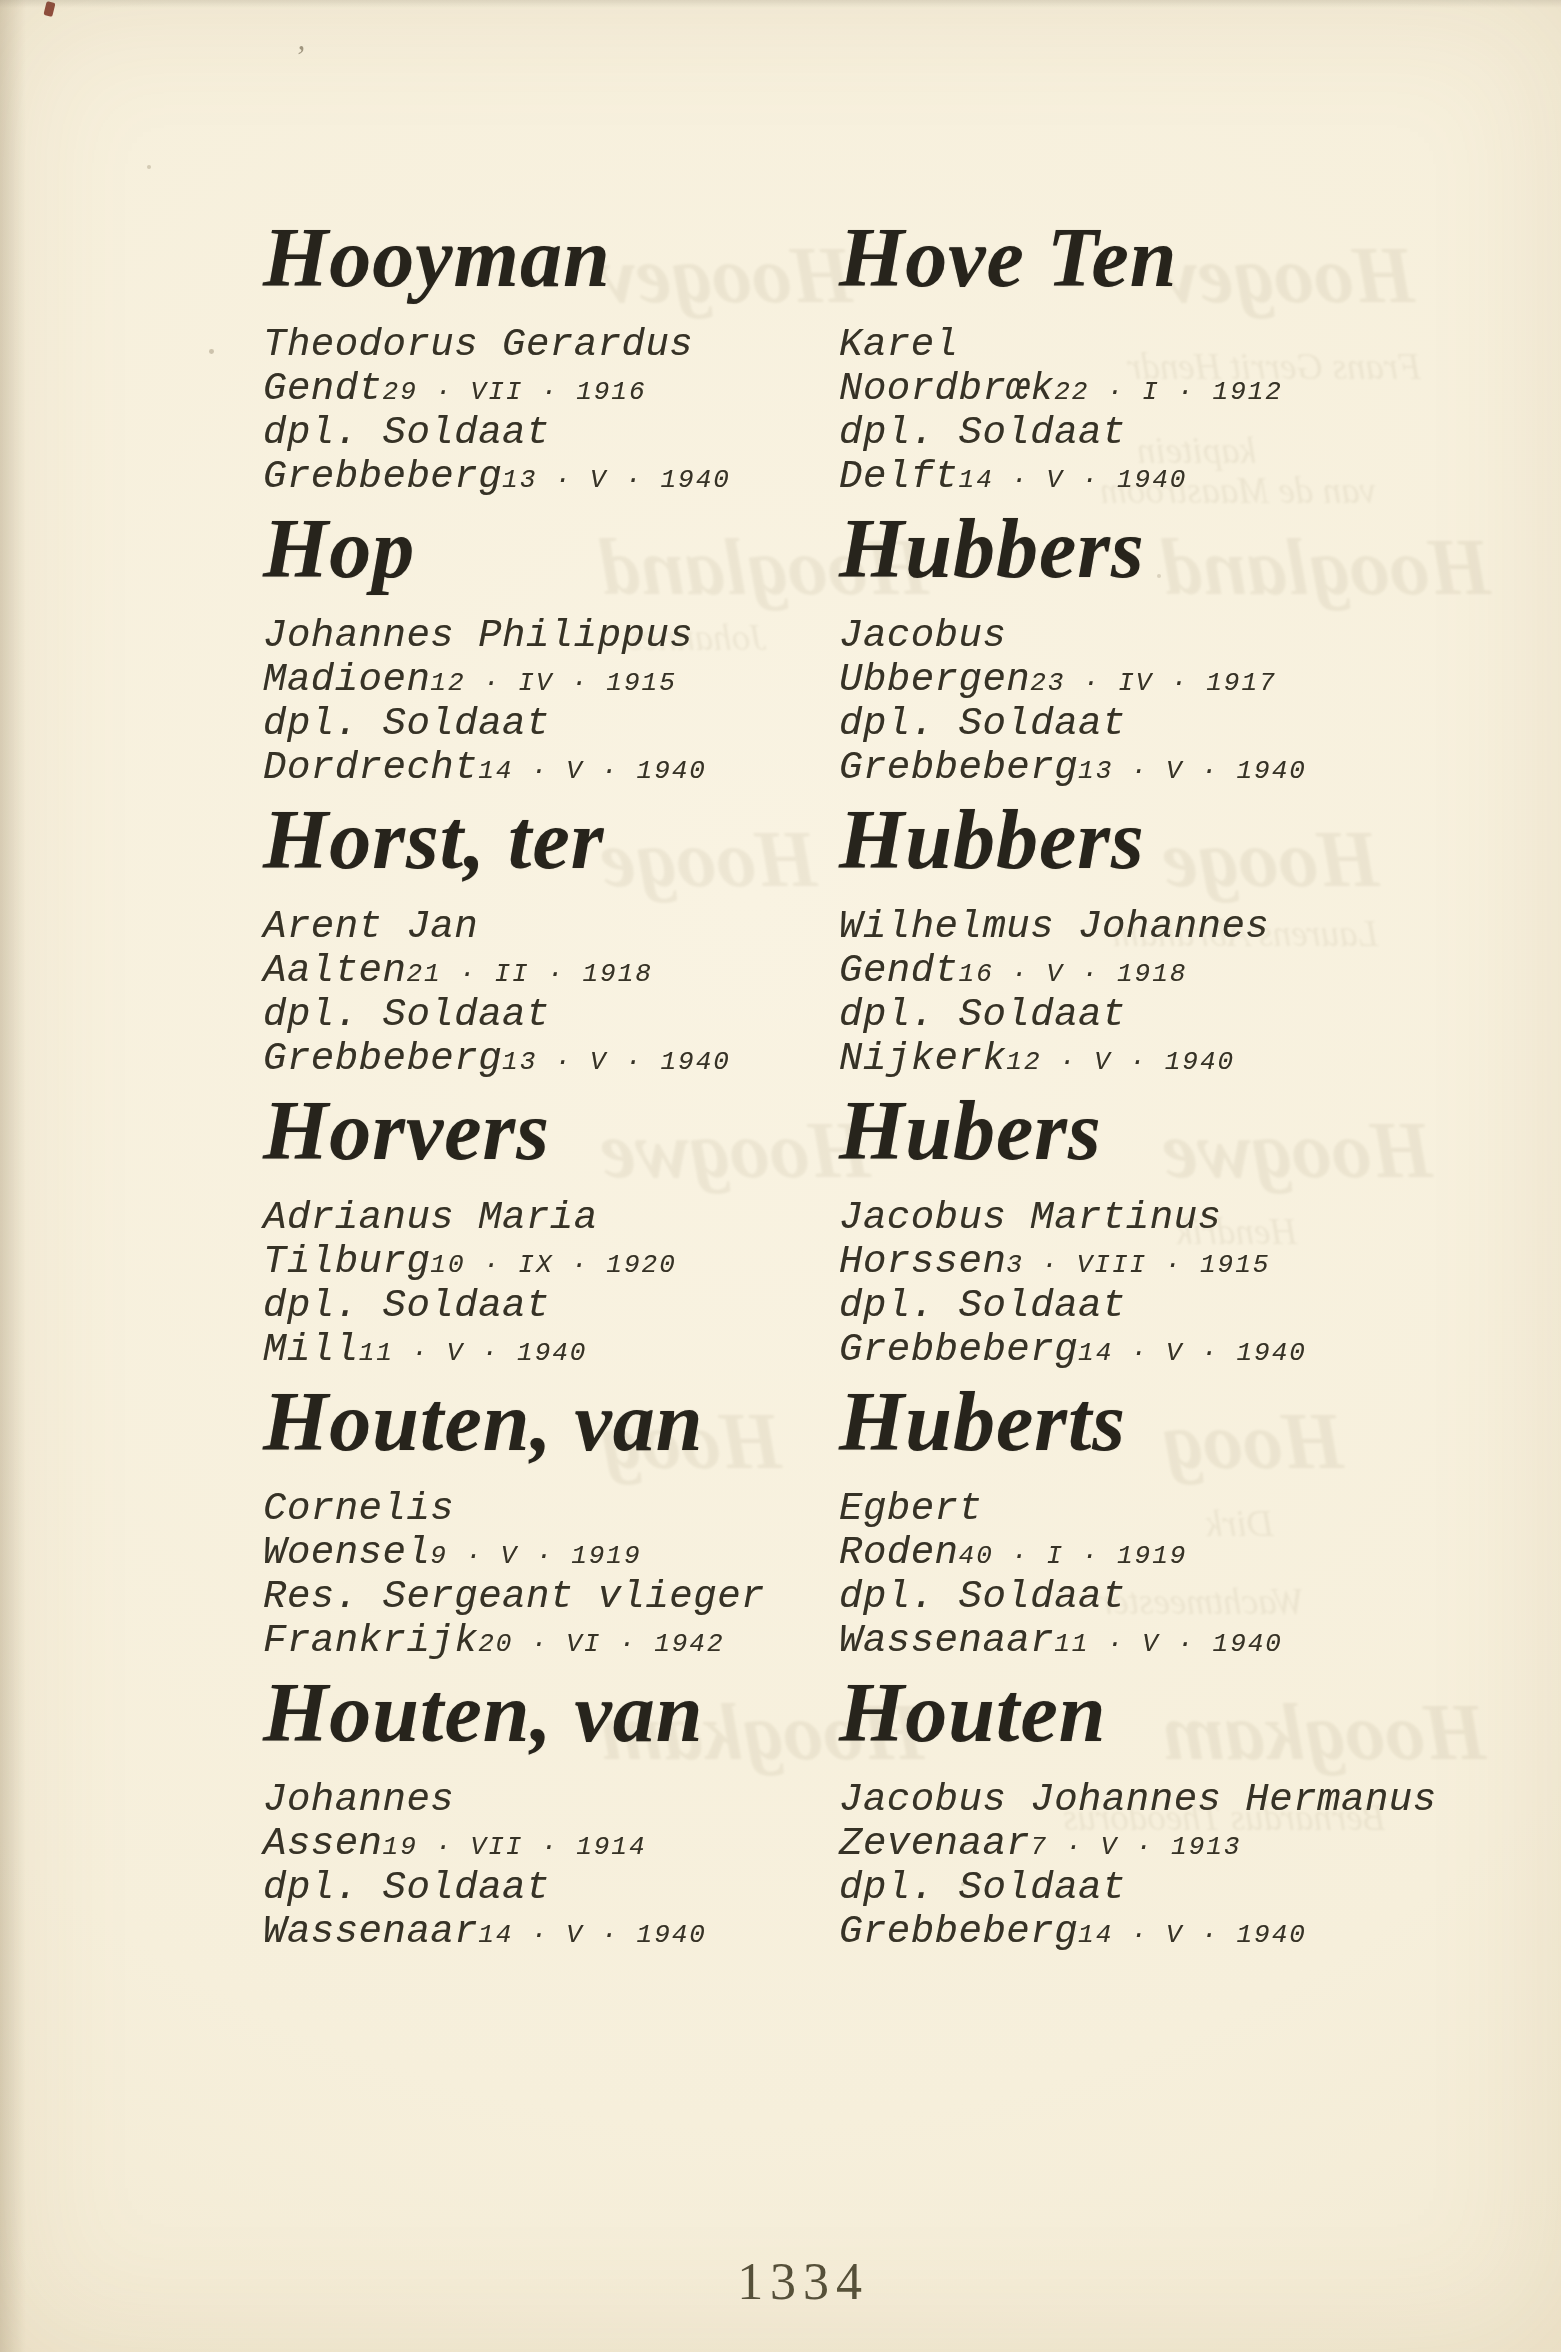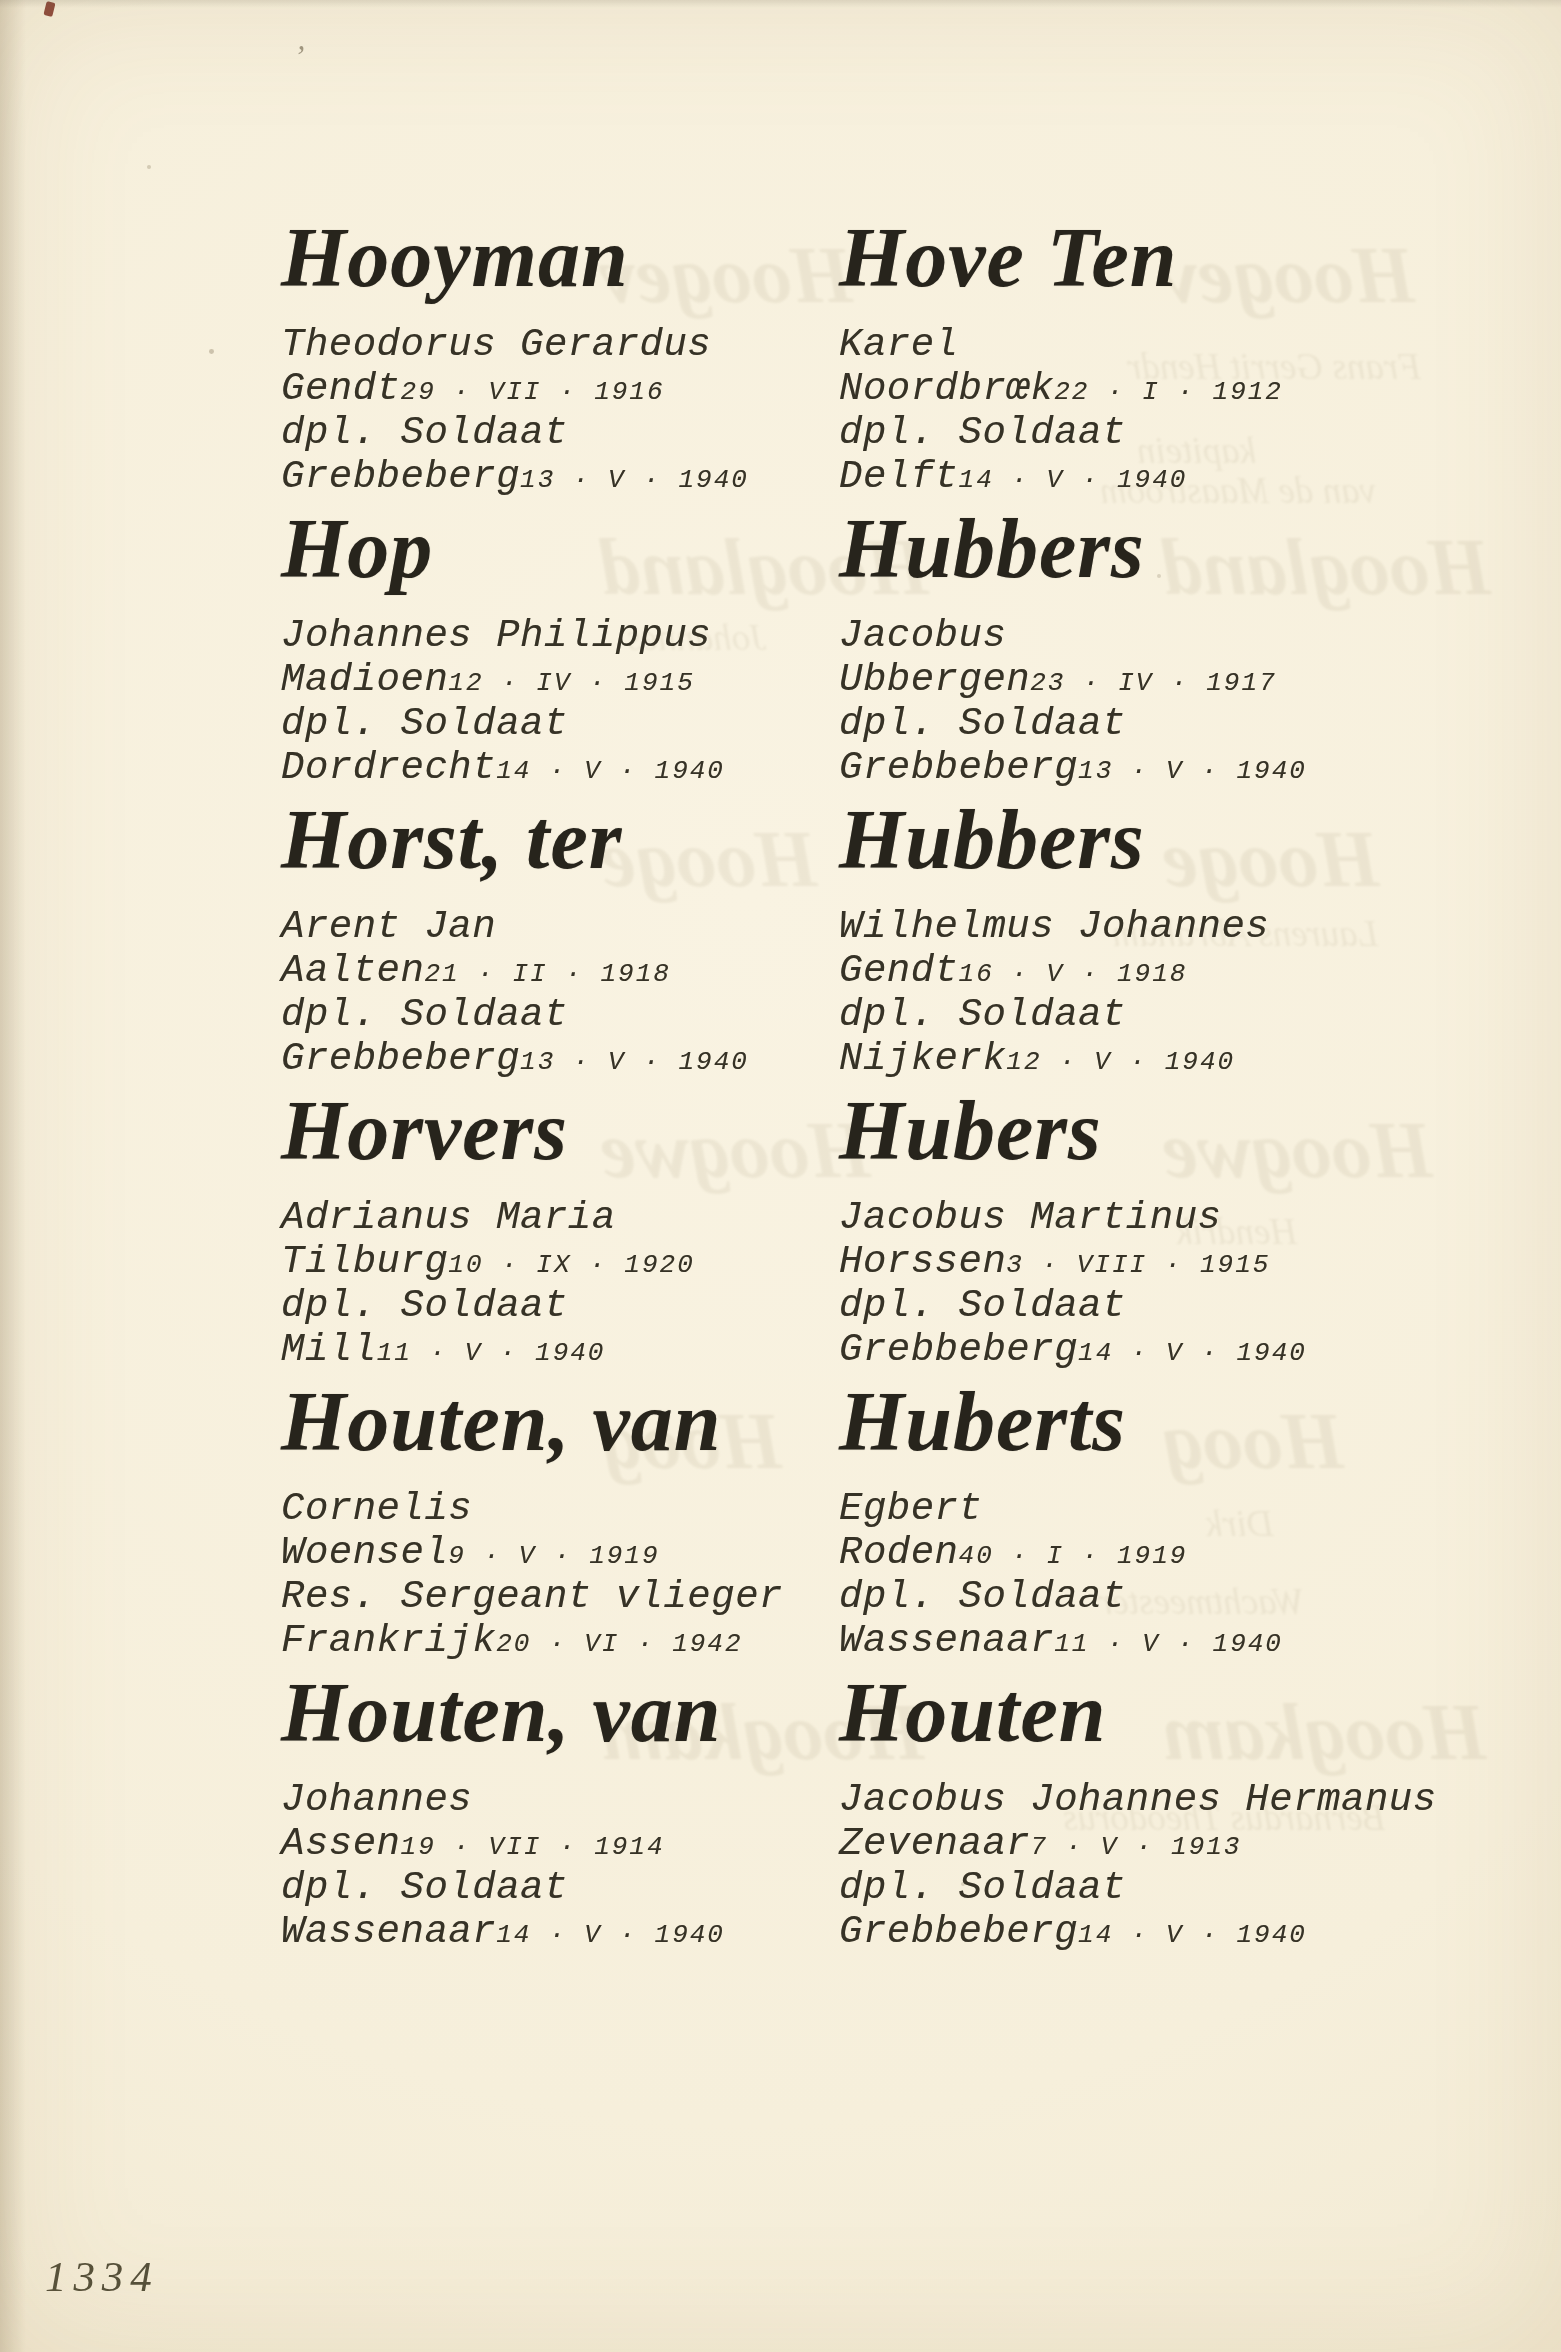--- a/index.html
+++ b/index.html
@@ -20,21 +20,21 @@
   }
   .page::after{ 
     content:"";position:absolute;left:0;top:0;right:0;height:7.8px;
     background:linear-gradient(to bottom, rgba(95,88,70,.14), rgba(95,88,70,0));
     pointer-events:none;
   }
   .vignette{position:absolute;inset:0;box-shadow:inset 0 0 137px rgba(160,130,70,.14);pointer-events:none;}
 
   
   .col{position:absolute;top:209px;}
-  .col.left{left:281px;width:551px;}
+  .col.left{left:263px;width:551px;}
   .col.right{left:839px;width:568px;}
   .entry{height:291px;}
   .surname{
     margin:0 0 15.7px 0;height:98px;line-height:98px;
     font-size:84px;font-weight:700;font-style:italic;letter-spacing:1px;
     color:#27241c;white-space:nowrap;
     text-shadow:0 0 1px rgba(40,35,25,.35);
   }
   .line{
     display:flex;justify-content:flex-start;align-items:baseline;
@@ -44,22 +44,22 @@
     font-family:Liberation Mono, monospace;
   }
   .line .date{
     font-size:37px;letter-spacing:2px;
     font-variant-caps:all-small-caps;
     color:#363226;
   }
 
   
   .page-number{
-    position:absolute;left:0;right:0;top:2252px;
-    font-style:italic;font-size:43px;letter-spacing:6.9px;color:#55503a;
+    position:absolute;left:0;right:0;top:2252px;text-align:center;
+    font-size:52px;letter-spacing:6.9px;color:#55503a;
     padding-left:45px;
   }
 
   
   .ghost-layer{position:absolute;inset:0;pointer-events:none;}
   .ghost{
     position:absolute;display:inline-block;
     transform:scaleX(-1);
     font-style:italic;color:#7d6e49;opacity:.09;filter:blur(1.1px);
     white-space:nowrap;

